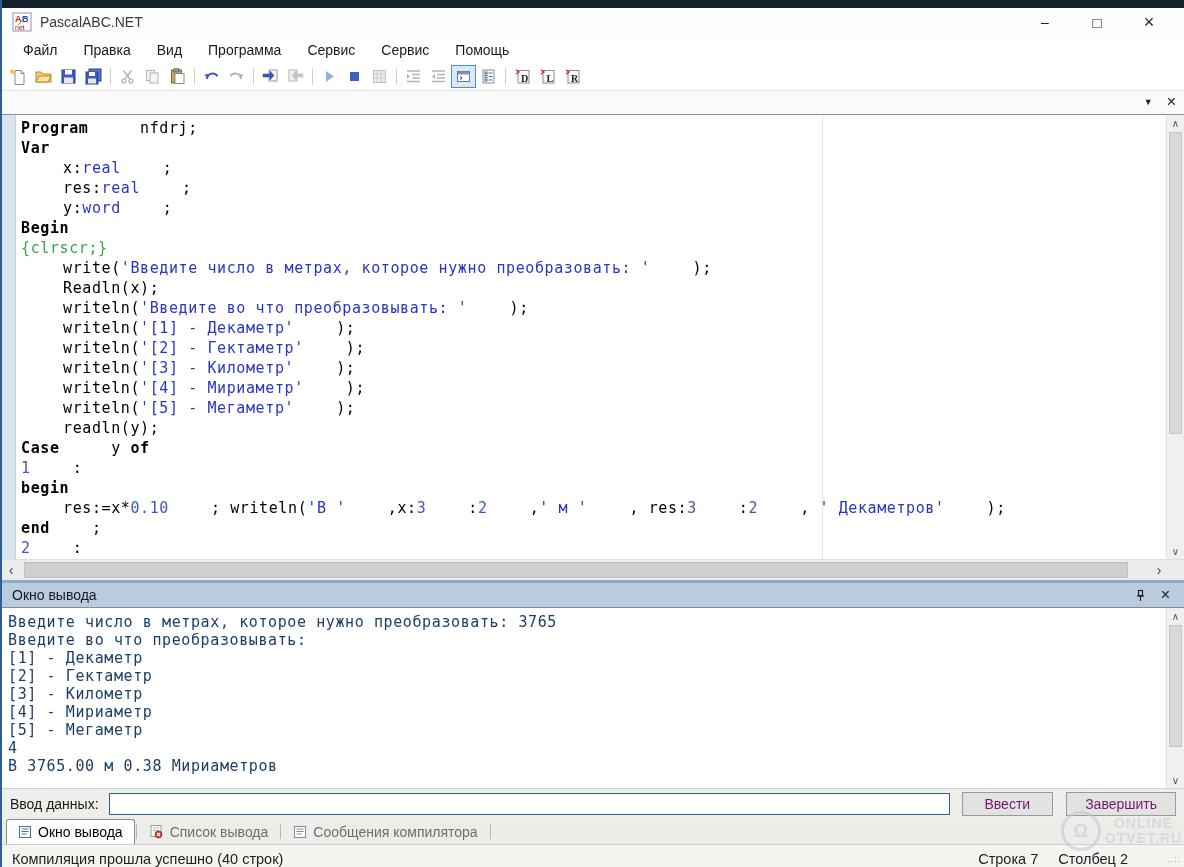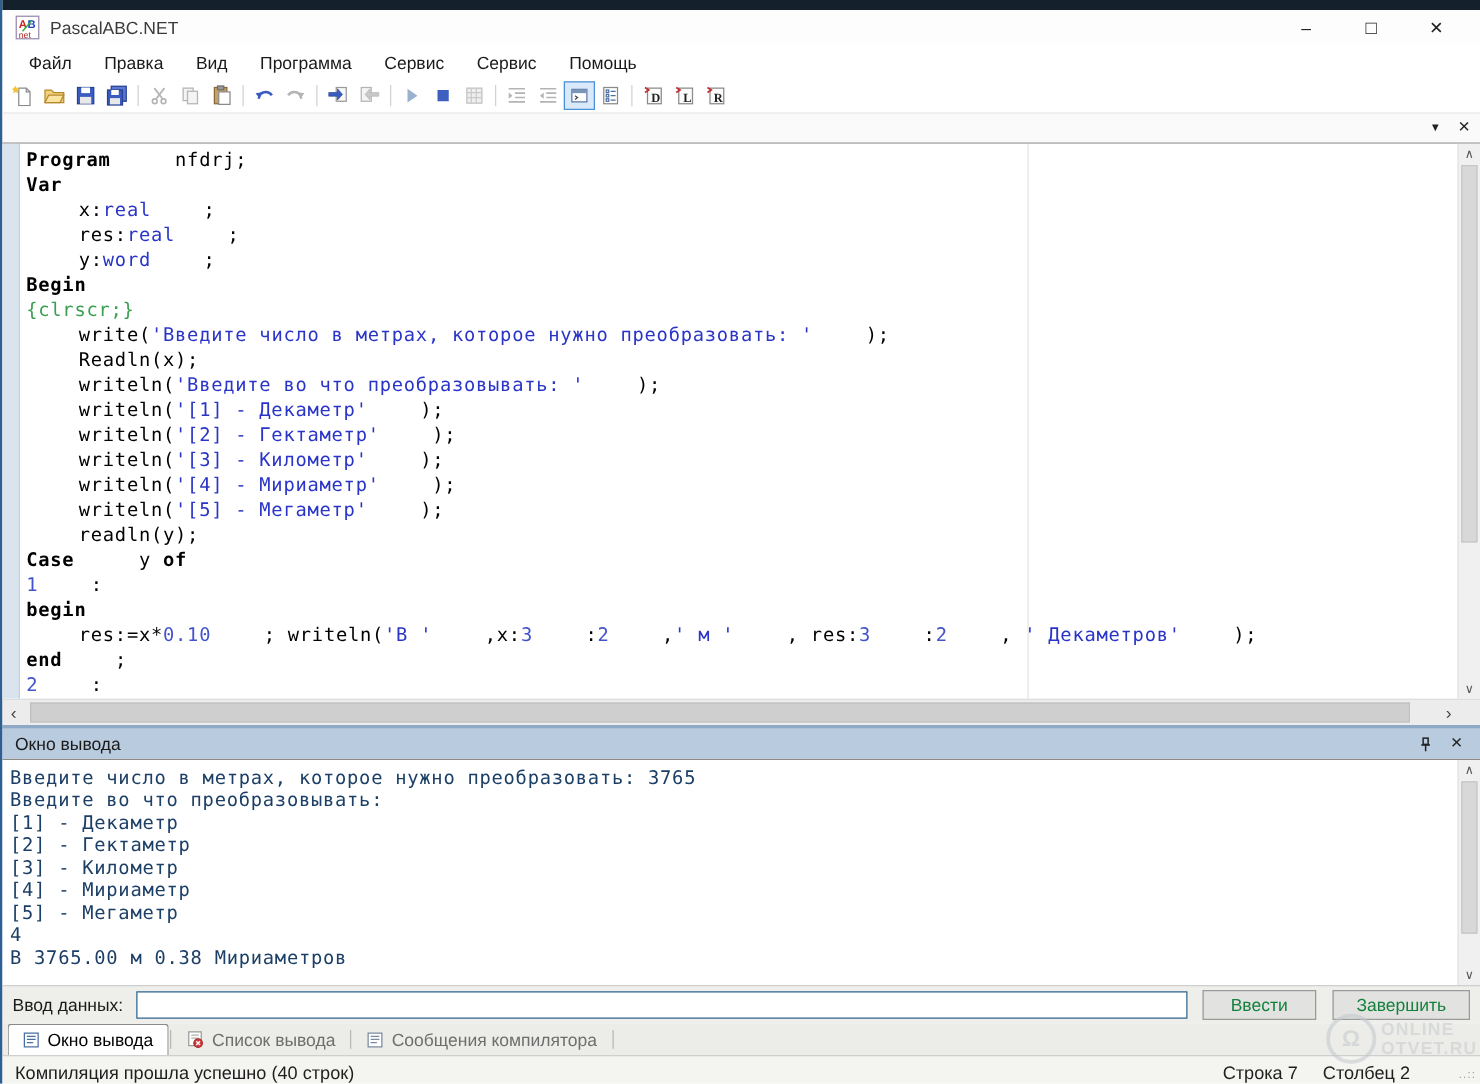--- a/index.html
+++ b/index.html
@@ -97,21 +97,21 @@
   .out-line{height:18px;}
 
   
   .input-bar{height:30px;flex:0 0 auto;background:#eeeeea;display:flex;align-items:center;
              padding:0 8px;border-top:1px solid #cfcfcf;font-size:14px;color:#1a1a1a;}
   .input-label{margin-right:10px;white-space:nowrap;text-align:right;}
   .data-input{width:836px;height:20px;border:1px solid #2c628b;background:#fff;
               font-family:"DejaVu Sans Mono",monospace;font-size:14px;padding:0 3px;
               outline:none;box-sizing:content-box;}
   .bar-btn{height:24px;border:1px solid #9a9a9a;background:#e2e2e0;font-size:14px;
-           color:#15803d;margin-left:12px;padding:0 22px;
+           color:#701a75;margin-left:12px;padding:0 22px;
            font-family:"Liberation Sans",sans-serif;text-align:center;}
   .bar-btn.terminate{margin-left:13px;padding:0 18px;}
 
   
   .bottom-tabs{height:25px;flex:0 0 auto;background:#ecece8;display:flex;align-items:stretch;
                padding-left:4px;font-size:14px;}
   .btab{display:flex;align-items:center;gap:6px;padding:0 11px;color:#6e6e6e;}
   .btab.active{background:#fff;border:1px solid #8a8a8a;border-bottom:none;
                border-radius:3px 3px 0 0;color:#000;}
   .btab-sep{width:1px;background:#b8b8b8;margin:5px 1px;}
@@ -122,21 +122,21 @@
   .status-right{margin-left:auto;display:flex;gap:20px;margin-right:46px;align-items:flex-end;}
   .grip{position:absolute;right:3px;bottom:3px;font-size:9px;color:#9a9a9a;letter-spacing:1px;}
 
   
   .watermark{position:absolute;right:2px;bottom:16px;display:flex;align-items:center;
              gap:4px;opacity:0.55;pointer-events:none;z-index:50;}
   .wm-circle{width:34px;height:34px;border:3px solid #c3c8ce;border-radius:50%;
              display:flex;align-items:center;justify-content:center;
              color:#c3c8ce;font-size:18px;font-weight:bold;}
   .wm-text{display:flex;flex-direction:column;line-height:1.05;
-           font-weight:bold;color:#c6cbd1;font-size:14px;letter-spacing:1px;}
+           font-weight:bold;color:#c6cbd1;font-size:14px;letter-spacing:1px;text-align:center;}
   svg{display:block;}
 </style>
 </head>
 <body>
 
 <div class="window">
 
   <div class="top-strip"></div>
 
   <div class="titlebar">

